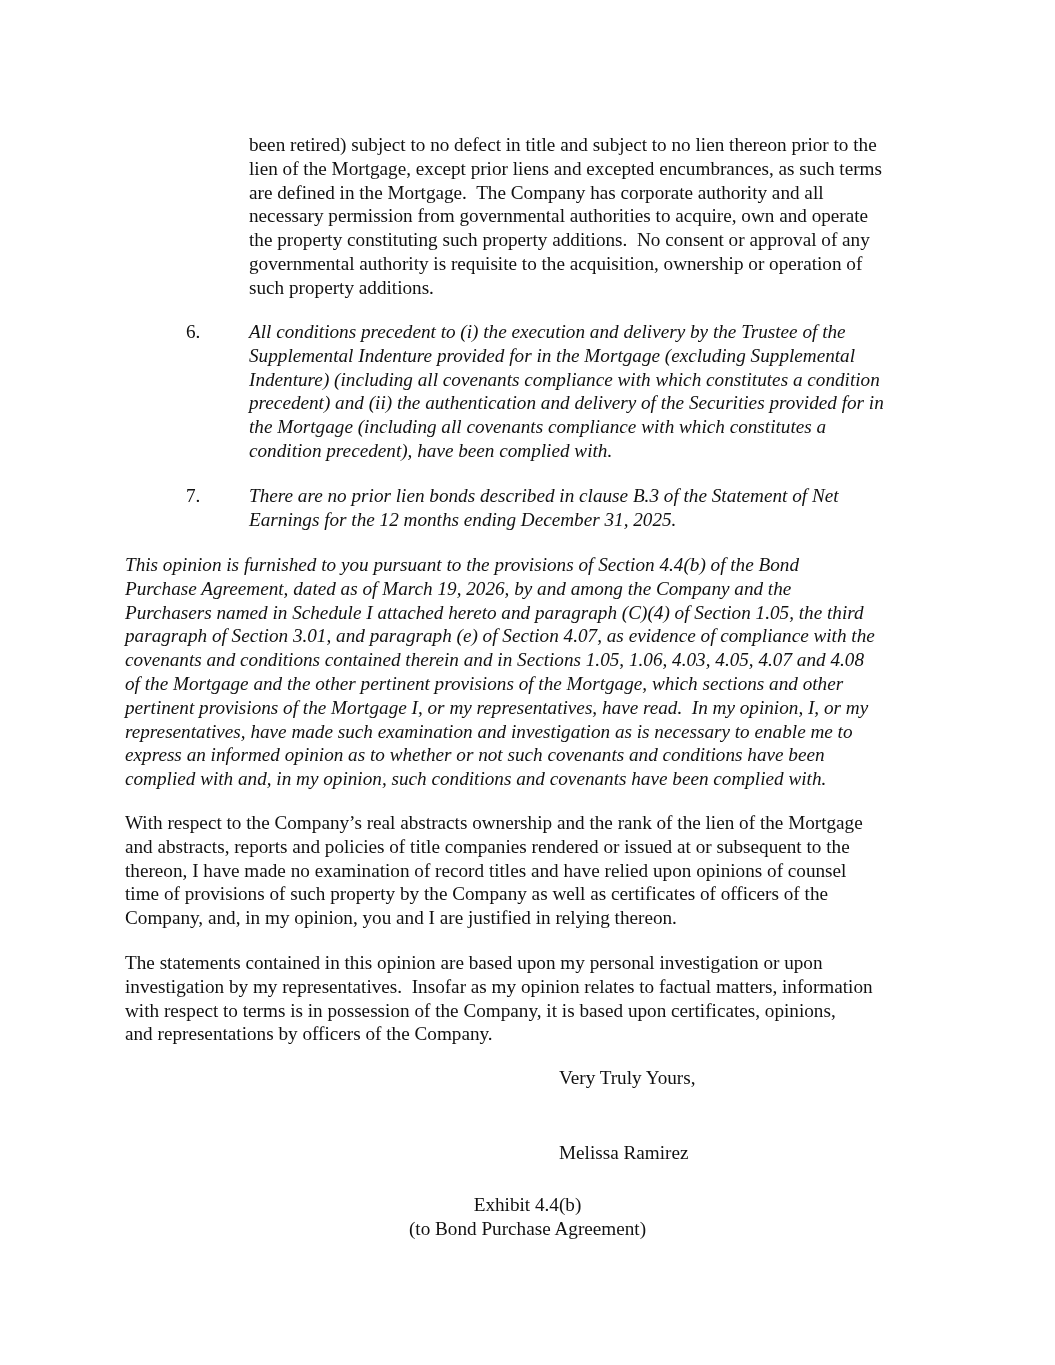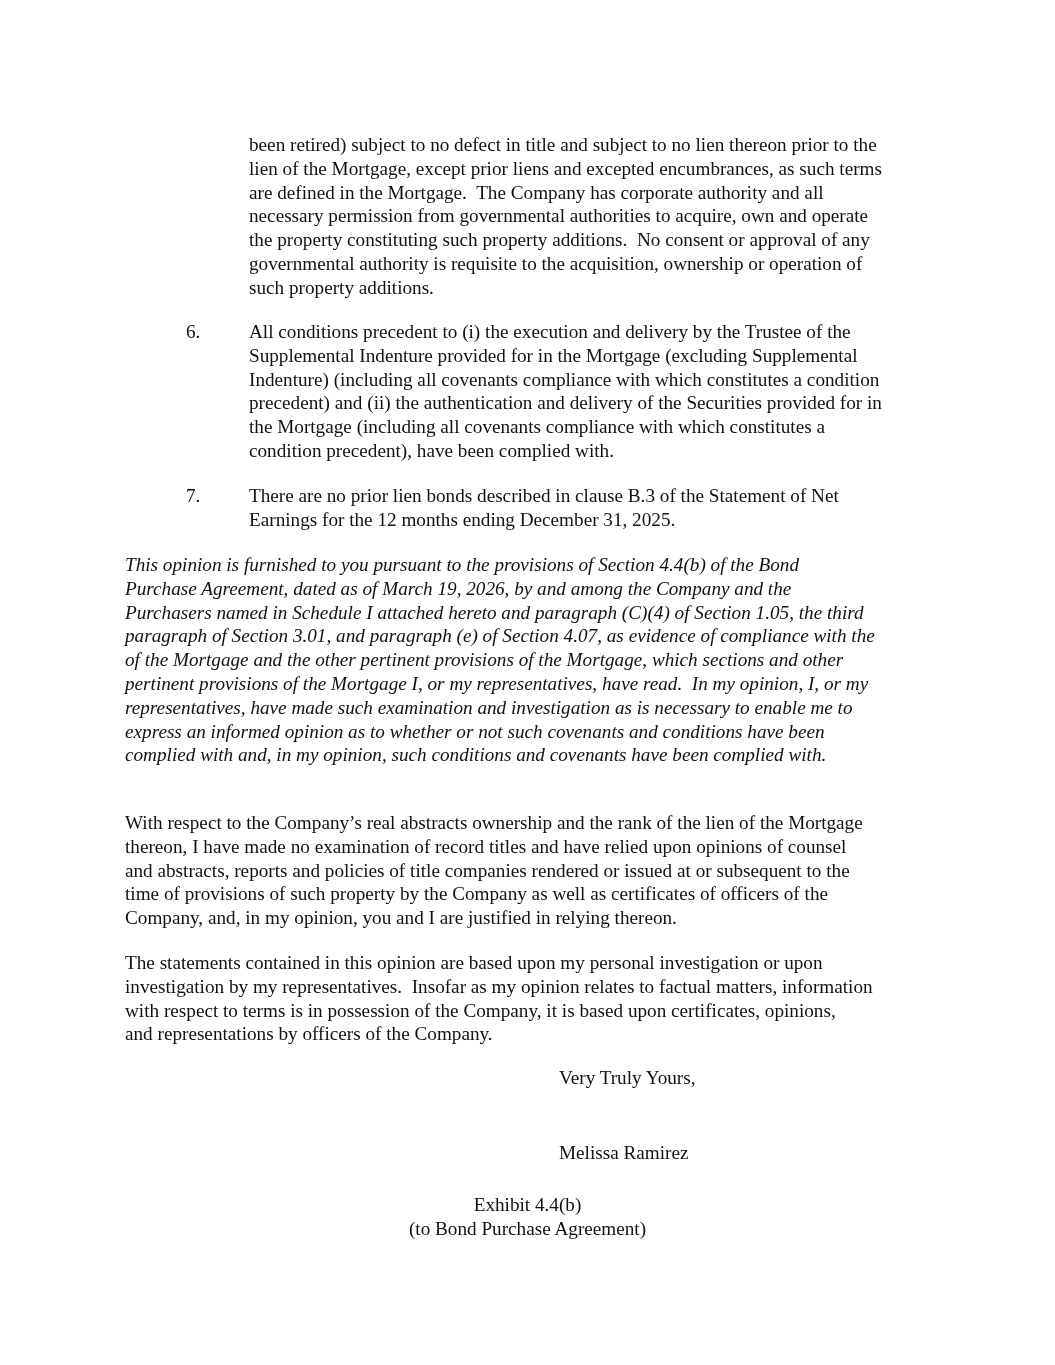--- a/index.html
+++ b/index.html
@@ -40,20 +40,21 @@
     }
     .list-num {
       position: absolute;
       left: 0;
       top: 0;
     }
     .list-text {
       position: absolute;
       left: 63px;
       top: 0;
+      font-style: italic;
     }
     #item-6 { top: 320px; }
     #item-7 { top: 484px; }
     #para-1 { left: 125px; top: 553px; font-style: italic; }
     #para-2 { left: 125px; top: 811px; }
     #para-3 { left: 125px; top: 951px; }
     #closing { left: 559px; top: 1066px; }
     #signature { left: 559px; top: 1141px; }
     #footer {
       position: absolute;
@@ -96,31 +97,32 @@
       <span class="line">There are no prior lien bonds described in clause B.3 of the Statement of Net</span>
       <span class="line">Earnings for the 12 months ending December 31, 2025.</span>
     </div>
   </div>
 
   <div class="block" id="para-1">
     <span class="line">This opinion is furnished to you pursuant to the provisions of Section 4.4(b) of the Bond</span>
     <span class="line">Purchase Agreement, dated as of March 19, 2026, by and among the Company and the</span>
     <span class="line">Purchasers named in Schedule I attached hereto and paragraph (C)(4) of Section 1.05, the third</span>
     <span class="line">paragraph of Section 3.01, and paragraph (e) of Section 4.07, as evidence of compliance with the</span>
+    <span class="line">covenants and conditions contained therein and in Sections 1.05, 1.06, 4.03, 4.05, 4.07 and 4.08</span>
     <span class="line">of the Mortgage and the other pertinent provisions of the Mortgage, which sections and other</span>
     <span class="line">pertinent provisions of the Mortgage I, or my representatives, have read.  In my opinion, I, or my</span>
     <span class="line">representatives, have made such examination and investigation as is necessary to enable me to</span>
     <span class="line">express an informed opinion as to whether or not such covenants and conditions have been</span>
     <span class="line">complied with and, in my opinion, such conditions and covenants have been complied with.</span>
   </div>
 
   <div class="block" id="para-2">
     <span class="line">With respect to the Company’s real abstracts ownership and the rank of the lien of the Mortgage</span>
+    <span class="line">and abstracts, reports and policies of title companies rendered or issued at or subsequent to the</span>
     <span class="line">thereon, I have made no examination of record titles and have relied upon opinions of counsel</span>
-    <span class="line">and abstracts, reports and policies of title companies rendered or issued at or subsequent to the</span>
     <span class="line">time of provisions of such property by the Company as well as certificates of officers of the</span>
     <span class="line">Company, and, in my opinion, you and I are justified in relying thereon.</span>
   </div>
 
   <div class="block" id="para-3">
     <span class="line">The statements contained in this opinion are based upon my personal investigation or upon</span>
     <span class="line">investigation by my representatives.  Insofar as my opinion relates to factual matters, information</span>
     <span class="line">with respect to terms is in possession of the Company, it is based upon certificates, opinions,</span>
     <span class="line">and representations by officers of the Company.</span>
   </div>

